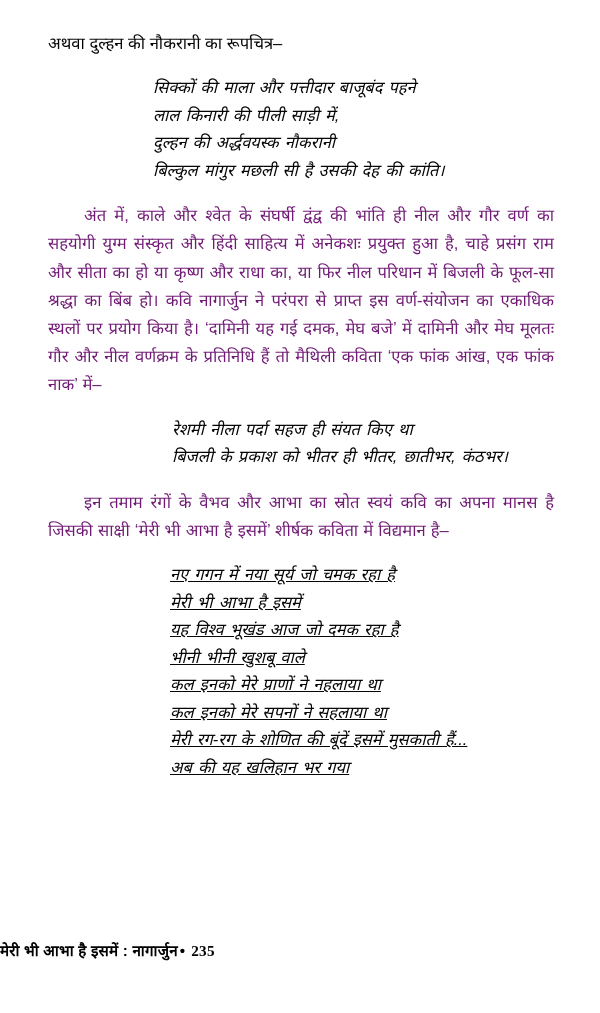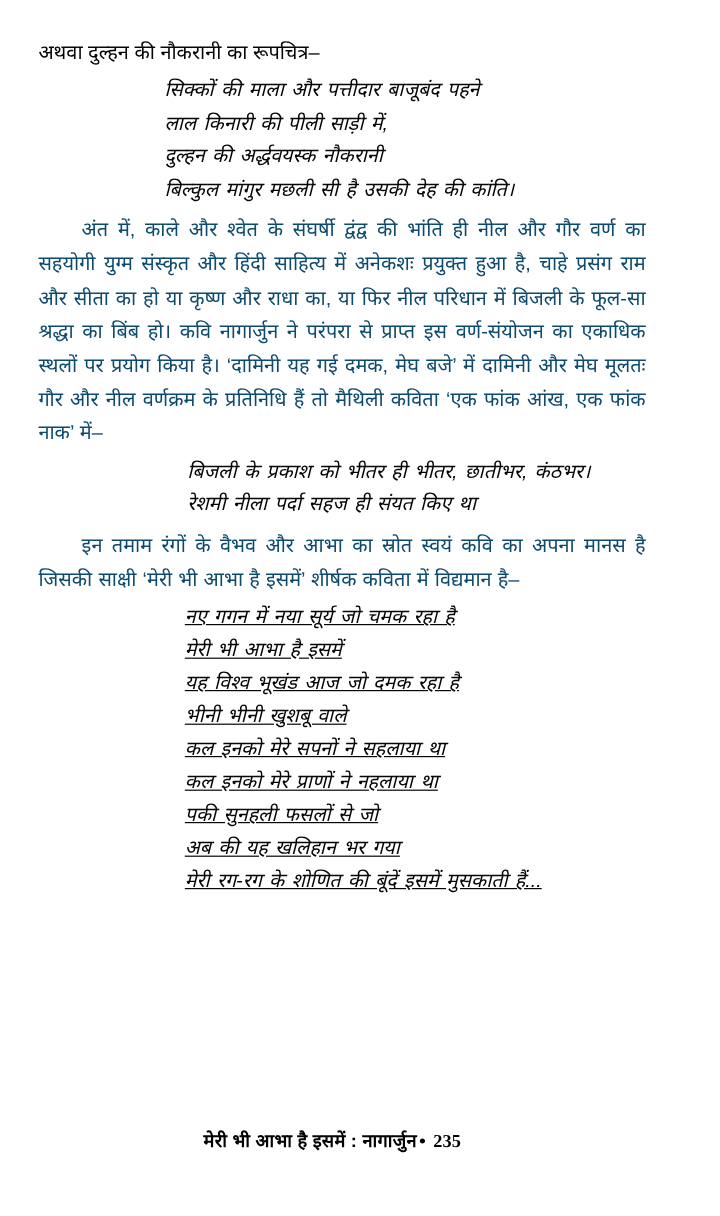--- a/index.html
+++ b/index.html
@@ -15,33 +15,33 @@
   .page {
     position: relative;
     width: 600px;
     height: 1013px;
     background: #ffffff;
     overflow: hidden;
     box-sizing: border-box;
   }
   .content {
     position: absolute;
-    left: 32px;
+    left: 48px;
     top: 30px;
     width: 506px;
   }
 
   
   .prose {
     font-family: "Liberation Sans", "DejaVu Sans", sans-serif;
     font-size: 16.6px;
     line-height: 28.2px;
     text-align: justify;
     text-justify: inter-word;
-    color: #0c4a6e;
+    color: #701a75;
     margin: 0;
     word-spacing: 0.5px;
   }
   .prose.indent {
     text-indent: 36px;
   }
   .prose-lead {
     font-family: "Liberation Sans", "DejaVu Sans", sans-serif;
     font-size: 16.6px;
     line-height: 28.2px;
@@ -49,42 +49,42 @@
     margin: 0;
     white-space: nowrap;
   }
 
   
   .verse {
     font-family: "Liberation Sans", "DejaVu Sans", sans-serif;
     font-style: italic;
     font-size: 16.4px;
     color: #050505;
-    margin: 4px;
+    margin: 16px;
     list-style: none;
     padding: 0;
   }
   .verse li {
     line-height: 27.5px;
     white-space: nowrap;
     word-spacing: 1.5px;
   }
   .verse-a { margin-left: 105px; }
   .verse-b { margin-left: 124px; }
   .verse-c { margin-left: 122px; text-decoration: underline; }
 
   .gap-sm { height: 2px; }
 
   
   .footer {
     position: absolute;
     left: 0;
     top: 940px;
     width: 554px;
-    text-align: center;
+    text-align: left;
     font-family: "Liberation Sans", "DejaVu Sans", sans-serif;
     font-weight: bold;
     font-size: 15.2px;
     color: #000000;
     letter-spacing: 0.2px;
   }
   .footer .sep {
     font-weight: bold;
     padding: 0 2px;
   }
@@ -108,38 +108,37 @@
       <li>लाल किनारी की पीली साड़ी में,</li>
       <li>दुल्हन की अर्द्धवयस्क नौकरानी</li>
       <li>बिल्कुल मांगुर मछली सी है उसकी देह की कांति।</li>
     </ul>
 
     <div class="gap-sm"></div>
 
     <p class="prose indent">अंत में, काले और श्वेत के संघर्षी द्वंद्व की भांति ही नील और गौर वर्ण का सहयोगी युग्म संस्कृत और हिंदी साहित्य में अनेकशः प्रयुक्त हुआ है, चाहे प्रसंग राम और सीता का हो या कृष्ण और राधा का, या फिर नील परिधान में बिजली के फूल-सा श्रद्धा का बिंब हो। कवि नागार्जुन ने परंपरा से प्राप्त इस वर्ण-संयोजन का एकाधिक स्थलों पर प्रयोग किया है। ‘दामिनी यह गई दमक, मेघ बजे’ में दामिनी और मेघ मूलतः गौर और नील वर्णक्रम के प्रतिनिधि हैं तो मैथिली कविता ‘एक फांक आंख, एक फांक नाक’ में–</p>
 
     <ul class="verse verse-b">
+      <li>रेशमी नीला पर्दा सहज ही संयत किए था</li>
       <li>बिजली के प्रकाश को भीतर ही भीतर, छातीभर, कंठभर।</li>
-      <li>रेशमी नीला पर्दा सहज ही संयत किए था</li>
     </ul>
 
     <div class="gap-sm"></div>
 
     <p class="prose indent">इन तमाम रंगों के वैभव और आभा का स्रोत स्वयं कवि का अपना मानस है जिसकी साक्षी ‘मेरी भी आभा है इसमें’ शीर्षक कविता में विद्यमान है–</p>
 
     <ul class="verse verse-c">
       <li>नए गगन में नया सूर्य जो चमक रहा है</li>
       <li>मेरी भी आभा है इसमें</li>
       <li>यह विश्व भूखंड आज जो दमक रहा है</li>
       <li>भीनी भीनी खुशबू वाले</li>
+      <li>कल इनको मेरे प्राणों ने नहलाया था</li>
       <li>कल इनको मेरे सपनों ने सहलाया था</li>
-      <li>कल इनको मेरे प्राणों ने नहलाया था</li>
-      <li>पकी सुनहली फसलों से जो</li>
+      <li>मेरी रग-रग के शोणित की बूंदें इसमें मुसकाती हैं...</li>
       <li>अब की यह खलिहान भर गया</li>
-      <li>मेरी रग-रग के शोणित की बूंदें इसमें मुसकाती हैं...</li>
     </ul>
 
   </div>
 
   <div class="footer">
     <span>मेरी भी आभा है इसमें : नागार्जुन</span><span class="sep">•</span><span class="pageno">235</span>
   </div>
 
 </div>
 

